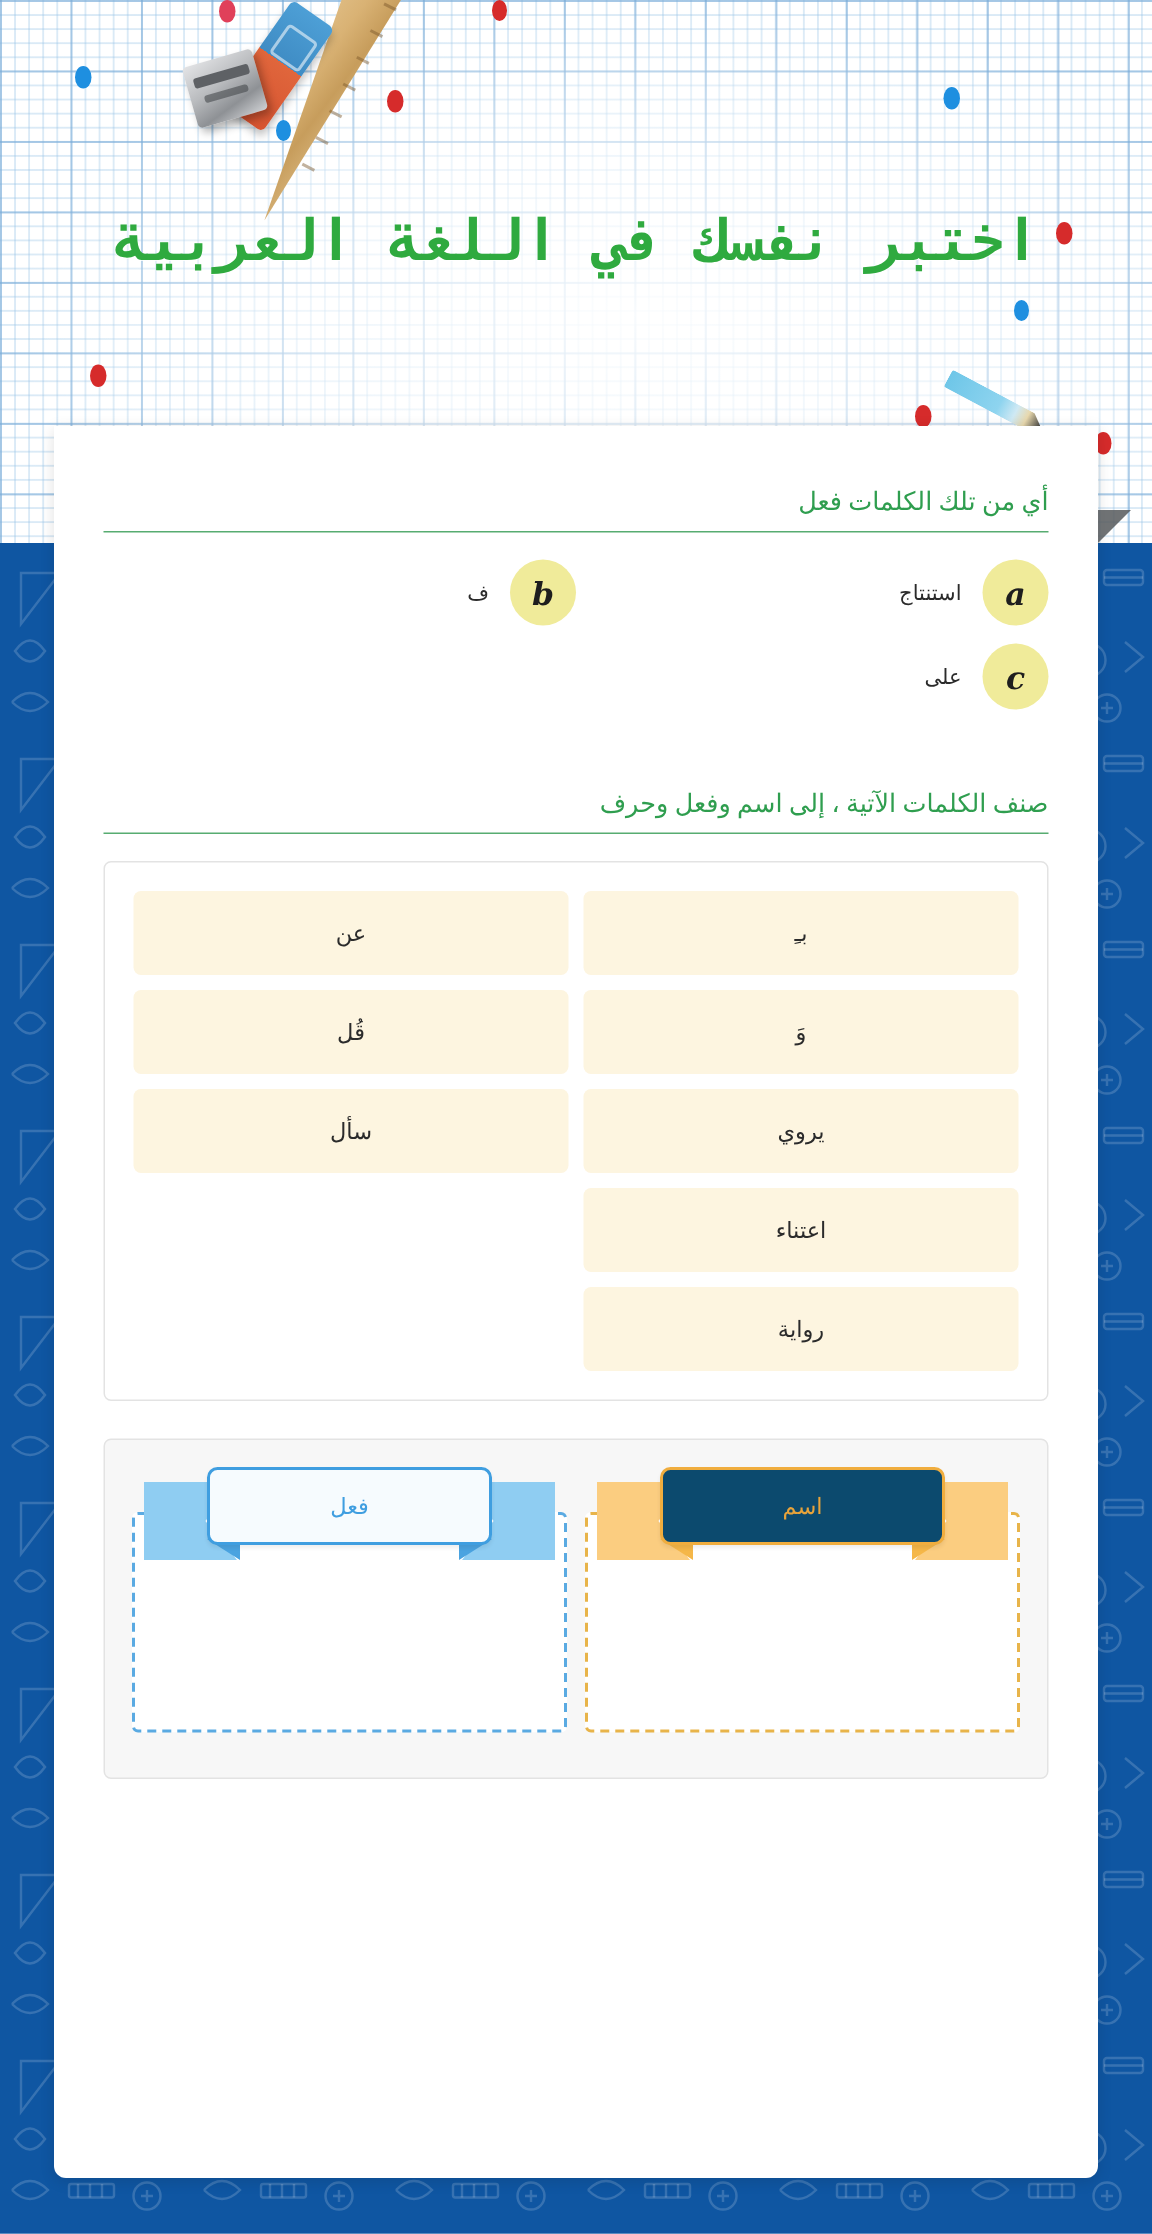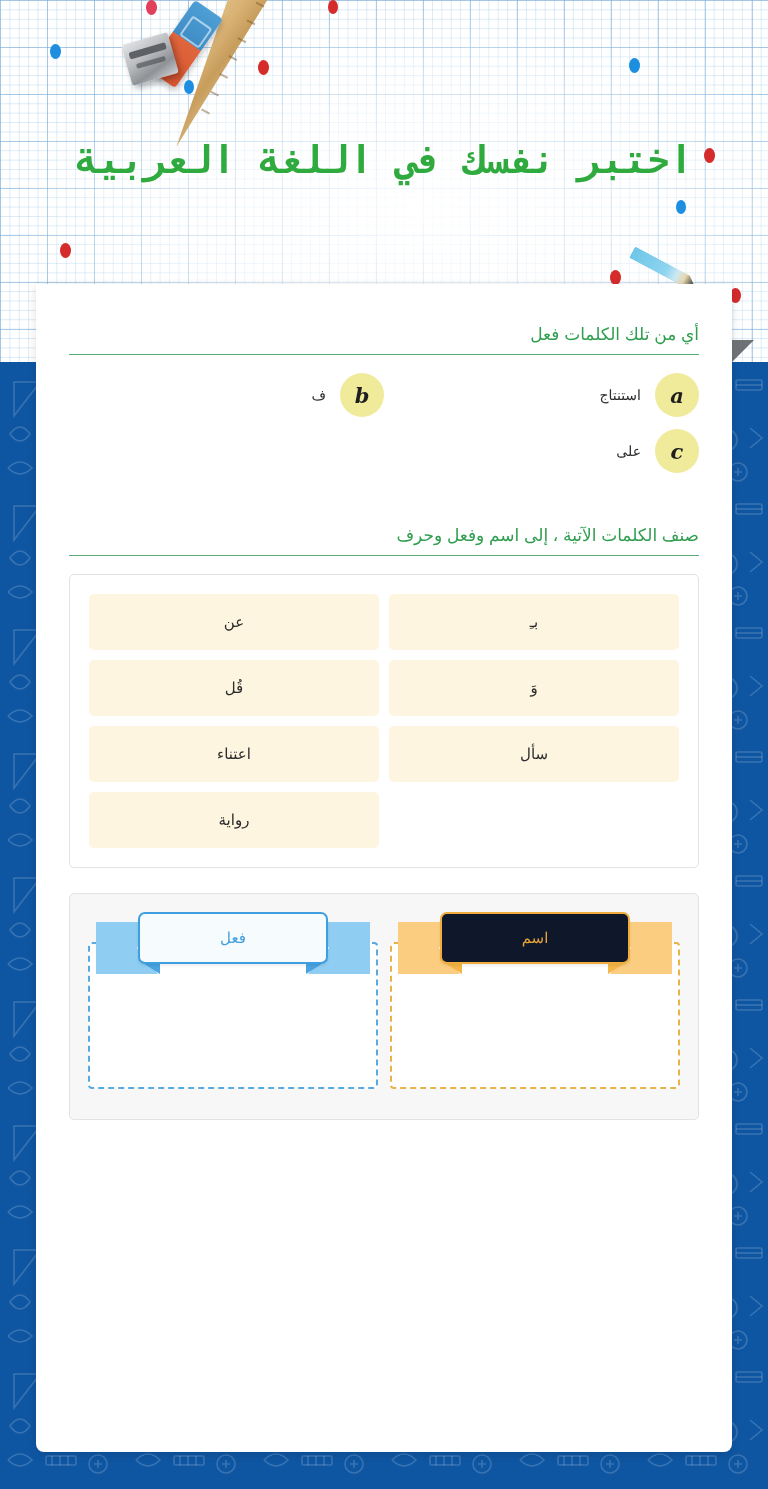--- a/index.html
+++ b/index.html
@@ -172,21 +172,21 @@
   .card-inner {
     padding: 0 33px;
     direction: rtl;
   }
 
   
   .question-block { padding-top: 0; }
 
   .q-heading {
     color: #2f9e4f;
-    font-family: Liberation Sans, sans-serif;
+    font-family: Liberation Serif, serif;
     font-size: 17px;
     font-weight: 400;
     padding-bottom: 9px;
     direction: rtl;
     text-align: right;
   }
   .q-divider {
     height: 1px;
     background: #3a9e58;
     opacity: .85;
@@ -325,21 +325,21 @@
   }
   .ribbon.blue .fold { background: #4aa3e0; }
   .ribbon .fold.right { right: 28px; clip-path: polygon(0 0, 100% 0, 0 100%); }
   .ribbon .fold.left  { left: 28px;  clip-path: polygon(0 0, 100% 0, 100% 100%); }
 
   .ribbon-label {
     position: absolute;
     top: 0; left: 28px;
     width: 190px;
     height: 52px;
-    background: #0f172a;
+    background: #0c4a6e;
     border: 2px solid #f0ad3e;
     border-radius: 7px;
     display: flex;
     align-items: center;
     justify-content: center;
     font-family: "DejaVu Serif", "Liberation Serif", serif;
     font-size: 15px;
     color: #e8a33a;
     direction: rtl;
     box-shadow: 0 2px 3px rgba(0,0,0,.07);
@@ -455,20 +455,23 @@
           <div class="tile-cell">
             <div class="tile">عن</div>
           </div>
           <div class="tile-cell">
             <div class="tile">وَ</div>
           </div>
           <div class="tile-cell">
             <div class="tile">قُل</div>
           </div>
           <div class="tile-cell">
+            <div class="tile">يروي</div>
+          </div>
+          <div class="tile-cell">
             <div class="tile">سأل</div>
           </div>
           <div class="tile-cell">
             <div class="tile">اعتناء</div>
           </div>
           <div class="tile-cell empty">
             <div class="tile"></div>
           </div>
           <div class="tile-cell">
             <div class="tile">رواية</div>

